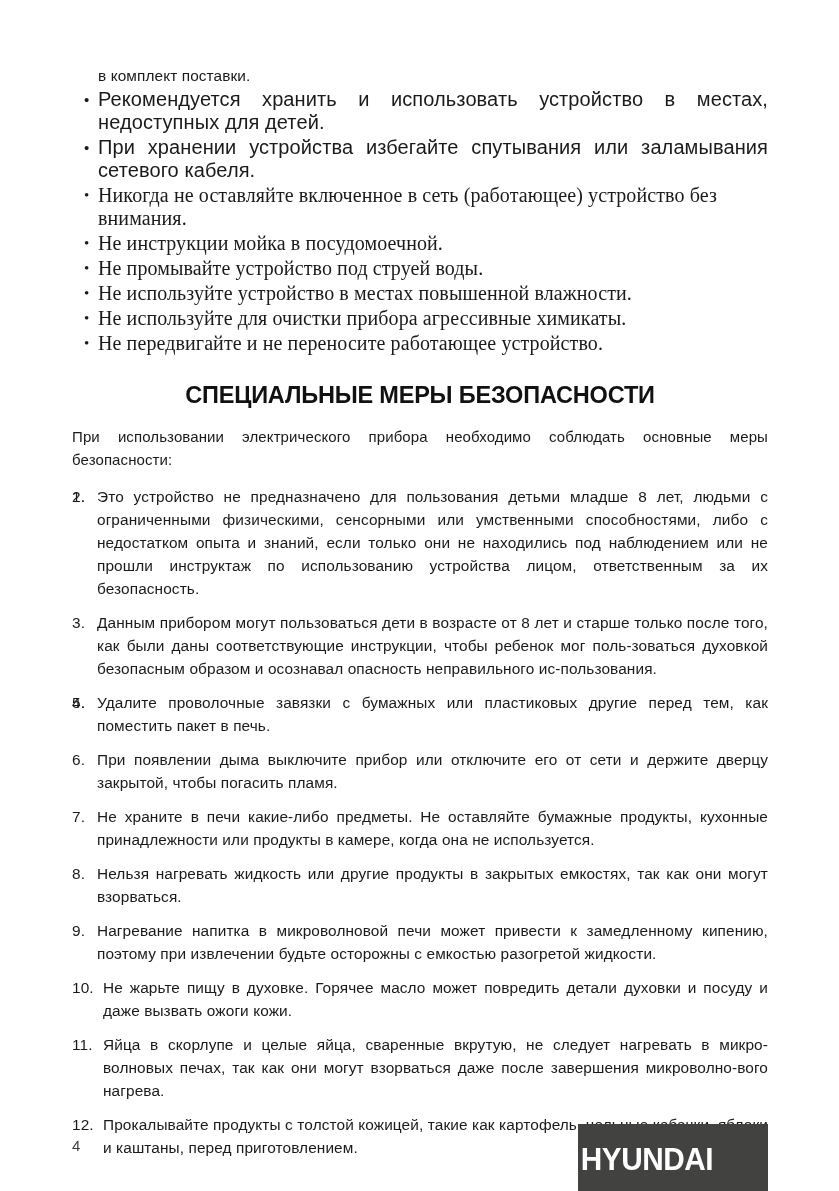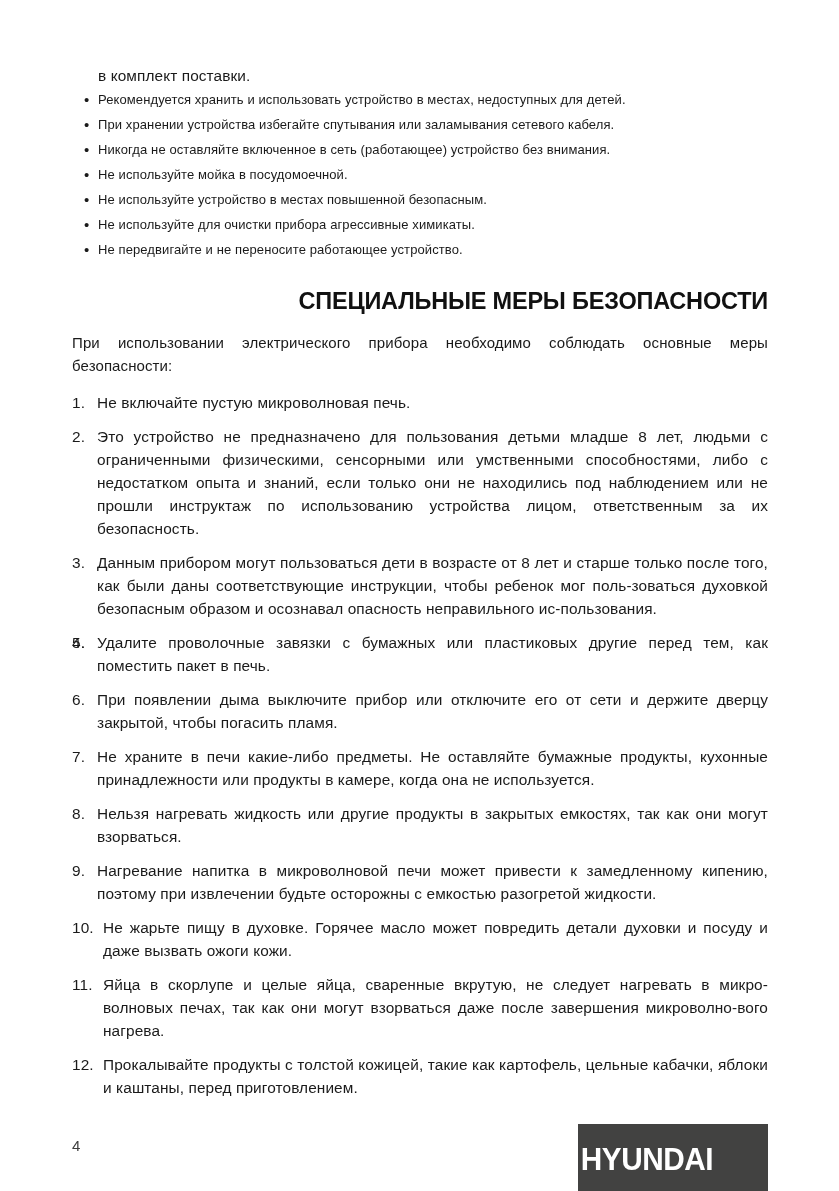--- a/index.html
+++ b/index.html
@@ -44,46 +44,47 @@
 
   ul.bullets {
     list-style: none;
     margin: 0;
     padding: 0;
   }
   ul.bullets > li {
     position: relative;
     padding-left: 26px;
     margin: 0 0 2px 0;
-    font-size: 13px;
+    font-size: 20px;
     line-height: 23px;
     text-align: justify;
     text-justify: inter-word;
     letter-spacing: 0.1px;
   }
   ul.bullets > li.nojust {
     text-align: left;
+    font-family: Liberation Serif, serif;
   }
   ul.bullets > li::before {
     content: "\2022";
     position: absolute;
     left: 12px;
     top: 0;
     font-size: 15px;
     line-height: 23px;
   }
 
   
   h1.section-title {
     font-size: 23.5px;
     font-weight: bold;
     letter-spacing: -0.2px;
     margin: 26px 0 16px 0;
     line-height: 28px;
-    text-align: right;
+    text-align: center;
     color: #111;
   }
 
   
   p.intro {
     font-size: 15px;
     line-height: 23px;
     margin: 0 0 14px 0;
     text-align: justify;
     text-justify: inter-word;
@@ -158,34 +159,34 @@
 <div class="page">
 
   <div class="content">
 
     <div class="cont-line">в комплект поставки.</div>
 
     <ul class="bullets">
       <li>Рекомендуется хранить и использовать устройство в местах, недоступных для детей.</li>
       <li>При хранении устройства избегайте спутывания или заламывания сетевого кабеля.</li>
       <li class="nojust">Никогда не оставляйте включенное в сеть (работающее) устройство без внимания.</li>
-      <li class="nojust">Не используйте мойка в посудомоечной.</li>
-      <li class="nojust">Не используйте устройство в местах повышенной безопасным.</li>
+      <li class="nojust">Не инструкции мойка в посудомоечной.</li>
+      <li class="nojust">Не промывайте устройство под струей воды.</li>
+      <li class="nojust">Не используйте устройство в местах повышенной влажности.</li>
       <li class="nojust">Не используйте для очистки прибора агрессивные химикаты.</li>
       <li class="nojust">Не передвигайте и не переносите работающее устройство.</li>
     </ul>
 
     <h1 class="section-title">СПЕЦИАЛЬНЫЕ МЕРЫ БЕЗОПАСНОСТИ</h1>
 
     <p class="intro">При использовании электрического прибора необходимо соблюдать основные меры безопасности:</p>
 
     <ol class="numbers">
       <li class="nojust">
         <span class="num">1.</span>
-        <span>Не включайте пустую микроволновая печь.</span>
       </li>
       <li>
         <span class="num">2.</span>
         <span>Это устройство не предназначено для пользования детьми младше 8 лет, людьми с ограниченными физическими, сенсорными или умственными способностями, либо с недостатком опыта и знаний, если только они не находились под наблюдением или не прошли инструктаж по использованию устройства лицом, ответственным за их безопасность.</span>
       </li>
       <li>
         <span class="num">3.</span>
         <span>Данным прибором могут пользоваться дети в возрасте от 8 лет и старше только после того, как были даны соответствующие инструкции, чтобы ребенок мог поль-зоваться духовкой безопасным образом и осознавал опасность неправильного ис-пользования.</span>
       </li>
       <li>

